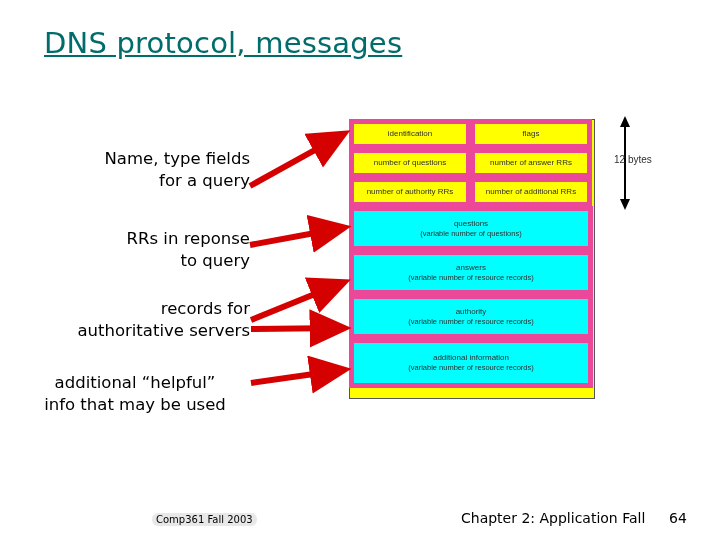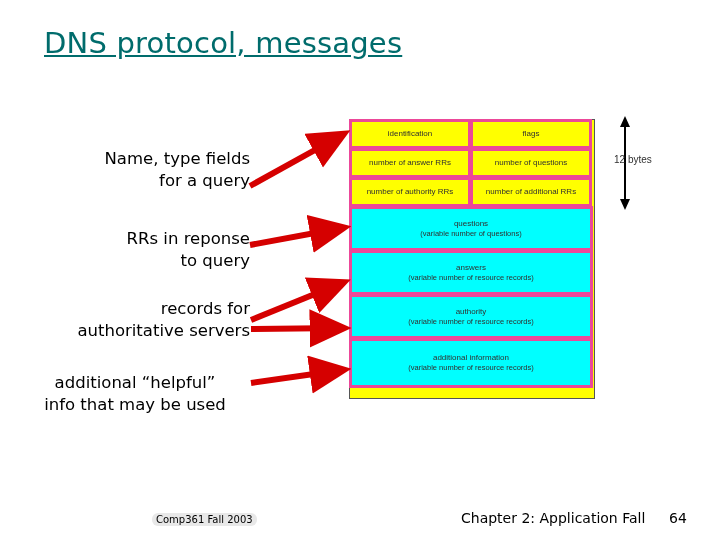--- a/index.html
+++ b/index.html
@@ -55,21 +55,21 @@
     box-sizing: border-box;
     background: #ffff00;
   }
   .dns-row {
     display: flex;
     width: 100%;
     box-sizing: border-box;
   }
   .dns-cell {
     box-sizing: border-box;
-    border: 3px solid #ec4899;
+    border: 5px solid #ec4899;
     margin: -1px 0 0 -1px;
     text-align: center;
     color: #303030;
     font-size: 8px;
     font-family: "Liberation Sans", sans-serif;
     display: flex;
     flex-direction: column;
     align-items: center;
     justify-content: center;
     line-height: 1.25;
@@ -161,22 +161,22 @@
   <div>additional “helpful”</div>
   <div>info that may be used</div>
 </div>
 
 <div id="dns-diagram">
   <div class="dns-row">
     <div class="dns-cell hdr-cell">identification</div>
     <div class="dns-cell hdr-cell">flags</div>
   </div>
   <div class="dns-row">
+    <div class="dns-cell hdr-cell">number of questions</div>
     <div class="dns-cell hdr-cell">number of answer RRs</div>
-    <div class="dns-cell hdr-cell">number of questions</div>
   </div>
   <div class="dns-row">
     <div class="dns-cell hdr-cell">number of authority RRs</div>
     <div class="dns-cell hdr-cell">number of additional RRs</div>
   </div>
 
   <div class="dns-row">
     <div class="dns-cell big-cell" id="cell-questions">
       <span>questions</span>
       <span class="sub">(variable number of questions)</span>

